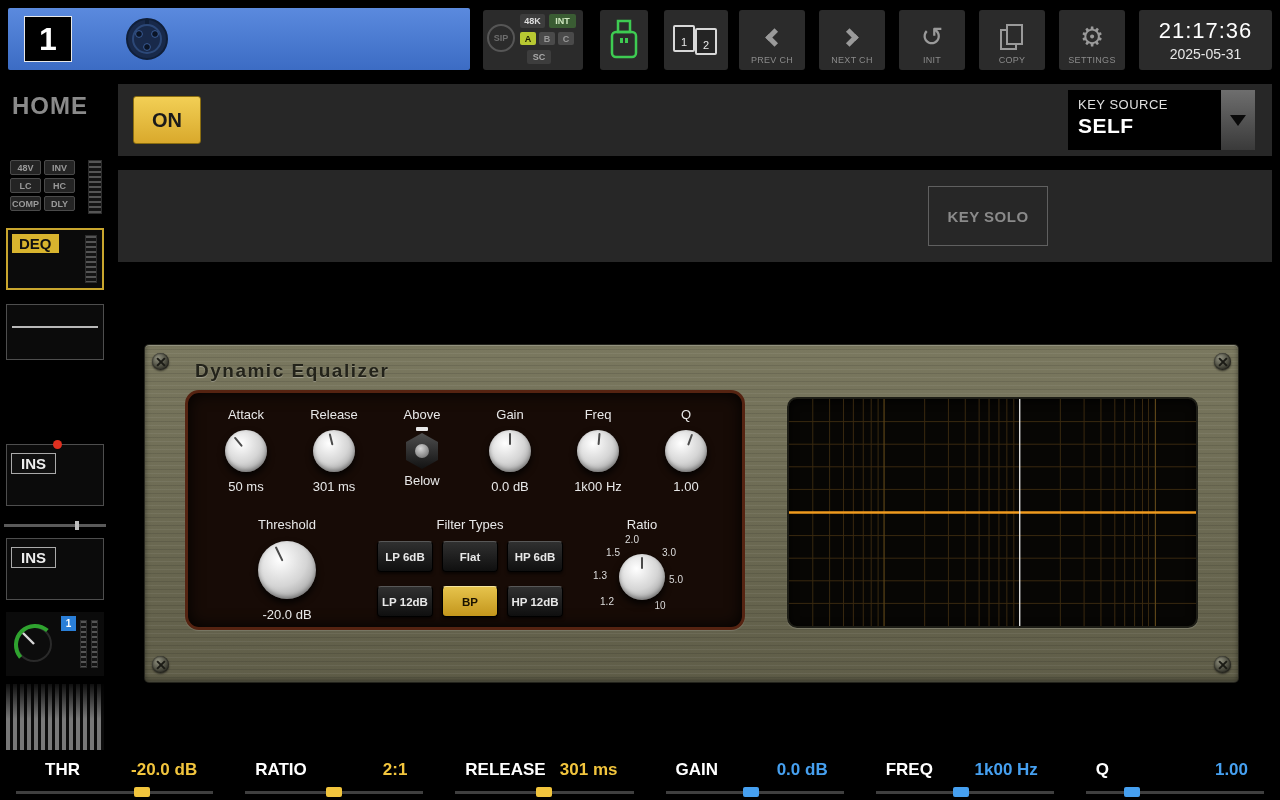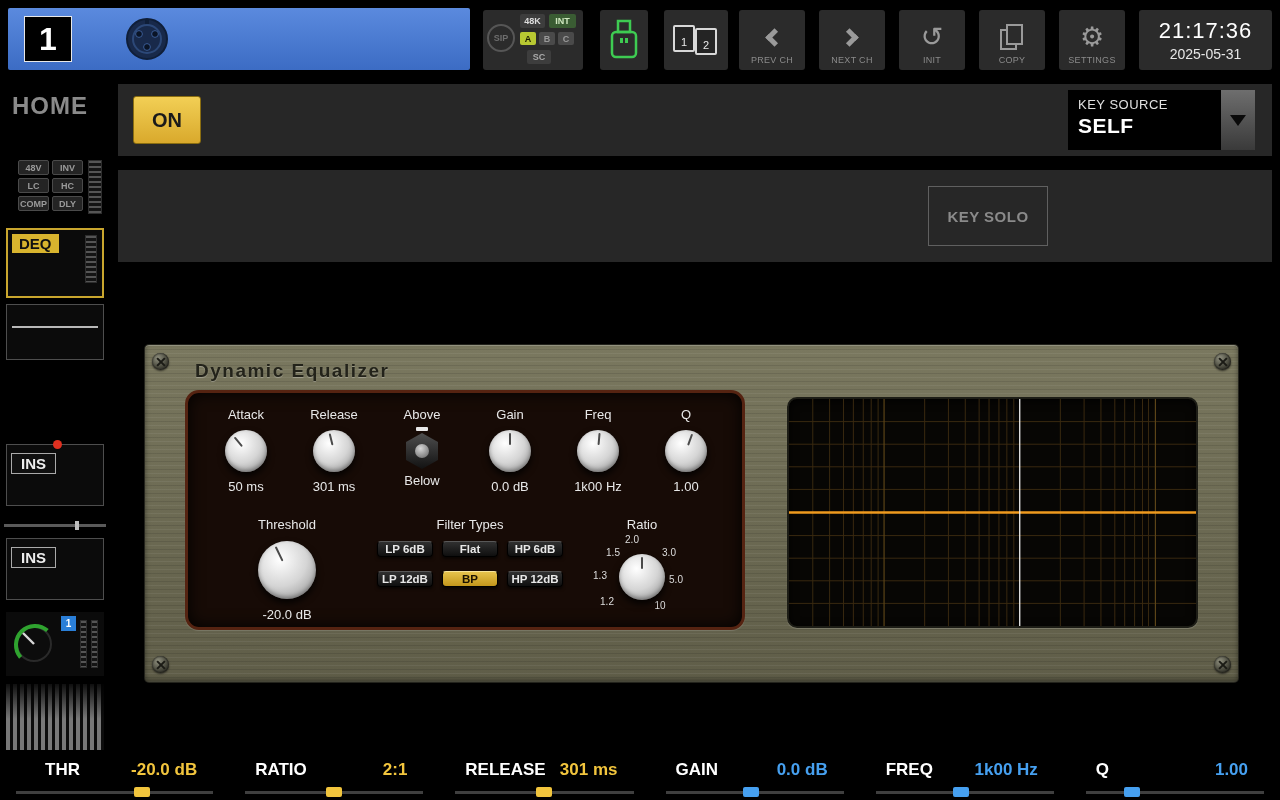--- a/index.html
+++ b/index.html
@@ -47,28 +47,28 @@
   .chev.left { transform:rotate(45deg); margin-left:5px; }
   .chev.right { transform:rotate(225deg); margin-right:5px; }
 
   .clock-tile { left:1139px; width:133px; text-align:center; padding-top:8px; }
   .clock-time { font-size:22px; font-weight:normal; color:#fff; letter-spacing:1px; }
   .clock-date { font-size:14px; color:#e6e6e6; margin-top:2px; }
 
   
   .sidebar { position:absolute; left:0; top:84px; width:112px; height:716px; background:#000; }
   .home-btn { position:absolute; left:12px; top:8px; font-size:24px; font-weight:bold; color:#8a8a8a; letter-spacing:1px; }
-  .proc-badges { position:absolute; left:10px; top:76px; display:grid; grid-template-columns:31px 31px; gap:3px;margin-left:8px; }
+  .proc-badges { position:absolute; left:10px; top:76px; display:grid; grid-template-columns:31px 31px; gap:3px; }
   .pbadge { height:15px; background:#242424; border:1px solid #4a4a4a; color:#9a9a9a; font-size:9px; font-weight:bold;
             display:flex; align-items:center; justify-content:center; border-radius:2px; }
   .seg-meter { background:repeating-linear-gradient(180deg,#555 0 2px,#141414 2px 5px); border:1px solid #2e2e2e; }
   .m-input { position:absolute; left:88px; top:76px; width:14px; height:54px; }
 
   .side-box { position:absolute; left:6px; width:98px; background:#0b0b0b; }
-  .deq-box { top:144px; height:70px; border:2px solid #c9a62e; }
+  .deq-box { top:144px; height:62px; border:2px solid #c9a62e; }
   .deq-badge { position:absolute; left:4px; top:4px; background:#d8b42e; color:#111; font-weight:bold; font-size:15px; padding:1px 7px; }
   .m-sm { position:absolute; right:5px; top:5px; width:12px; height:48px; }
   .flat-box { top:220px; height:56px; border:1px solid #4e4e4e; }
   .flatline { position:absolute; left:5px; right:5px; top:38%; height:2px; background:#b8b8b8; }
   .comp-box { top:290px; height:62px; border:1px solid #3a3a3a; }
   .comp-badge { position:absolute; left:4px; top:7px; border:1px solid #999; color:#ddd; font-weight:bold; font-size:15px;
                 padding:1px 6px; background:#141414; }
   .ins-box1 { top:360px; height:62px; border:1px solid #4e4e4e; }
   .ins-box2 { top:454px; height:62px; border:1px solid #4e4e4e; }
   .ins-badge { position:absolute; left:4px; top:8px; border:1px solid #aaa; color:#eee; font-weight:bold; font-size:15px;
@@ -137,21 +137,21 @@
   .knob.big .kptr { height:16px; transform-origin:1px 26px; }
   .sw-dash { width:12px; height:4px; background:#e8e8e8; margin:5px auto 2px; border-radius:1px; }
   .sw-hex { width:32px; height:36px; margin:0 auto 4px; position:relative;
             background:linear-gradient(180deg,#4e4e4e,#121212);
             clip-path:polygon(50% 0,100% 25%,100% 75%,50% 100%,0 75%,0 25%); }
   .sw-hex::after { content:""; position:absolute; left:9px; top:11px; width:14px; height:14px; border-radius:50%;
                    background:radial-gradient(circle at 40% 32%, #d6d6d6, #5f5f5f); }
   .thr-col { position:absolute; left:38px; top:124px; width:122px; text-align:center; color:#e8e8e8; }
   .filters { position:absolute; left:186px; top:124px; width:192px; text-align:center; color:#e8e8e8; }
   .fgrid { margin-top:9px; display:grid; grid-template-columns:repeat(3,56px); gap:14px 9px; justify-content:center; }
-  .fbtn { height:16px; background:linear-gradient(180deg,#303030,#0f0f0f); border:1px solid #000; border-top:1px solid #585858;
+  .fbtn { height:31px; background:linear-gradient(180deg,#303030,#0f0f0f); border:1px solid #000; border-top:1px solid #585858;
           border-radius:4px; color:#e8e8e8; font-size:11.5px; font-weight:bold;
           display:flex; align-items:center; justify-content:center; box-shadow:0 2px 3px rgba(0,0,0,.6); }
   .fbtn.sel { background:linear-gradient(180deg,#e6c34c,#c3961c); color:#1a1200; border-top-color:#f6e49a; }
   .ratio-box { position:absolute; left:384px; top:124px; width:140px; color:#e8e8e8; text-align:center; }
   .rwrap { position:relative; width:140px; height:96px; margin-top:2px; }
   .rknob { position:absolute; left:47px; top:20px; width:46px; height:46px; margin:0; }
   .rscale { position:absolute; width:26px; font-size:10px; color:#ddd; text-align:center; }
 
   .graph { position:absolute; left:642px; top:52px; width:411px; height:231px; background:#070604;
            border:2px solid #1d1d16; border-radius:10px; overflow:hidden;

